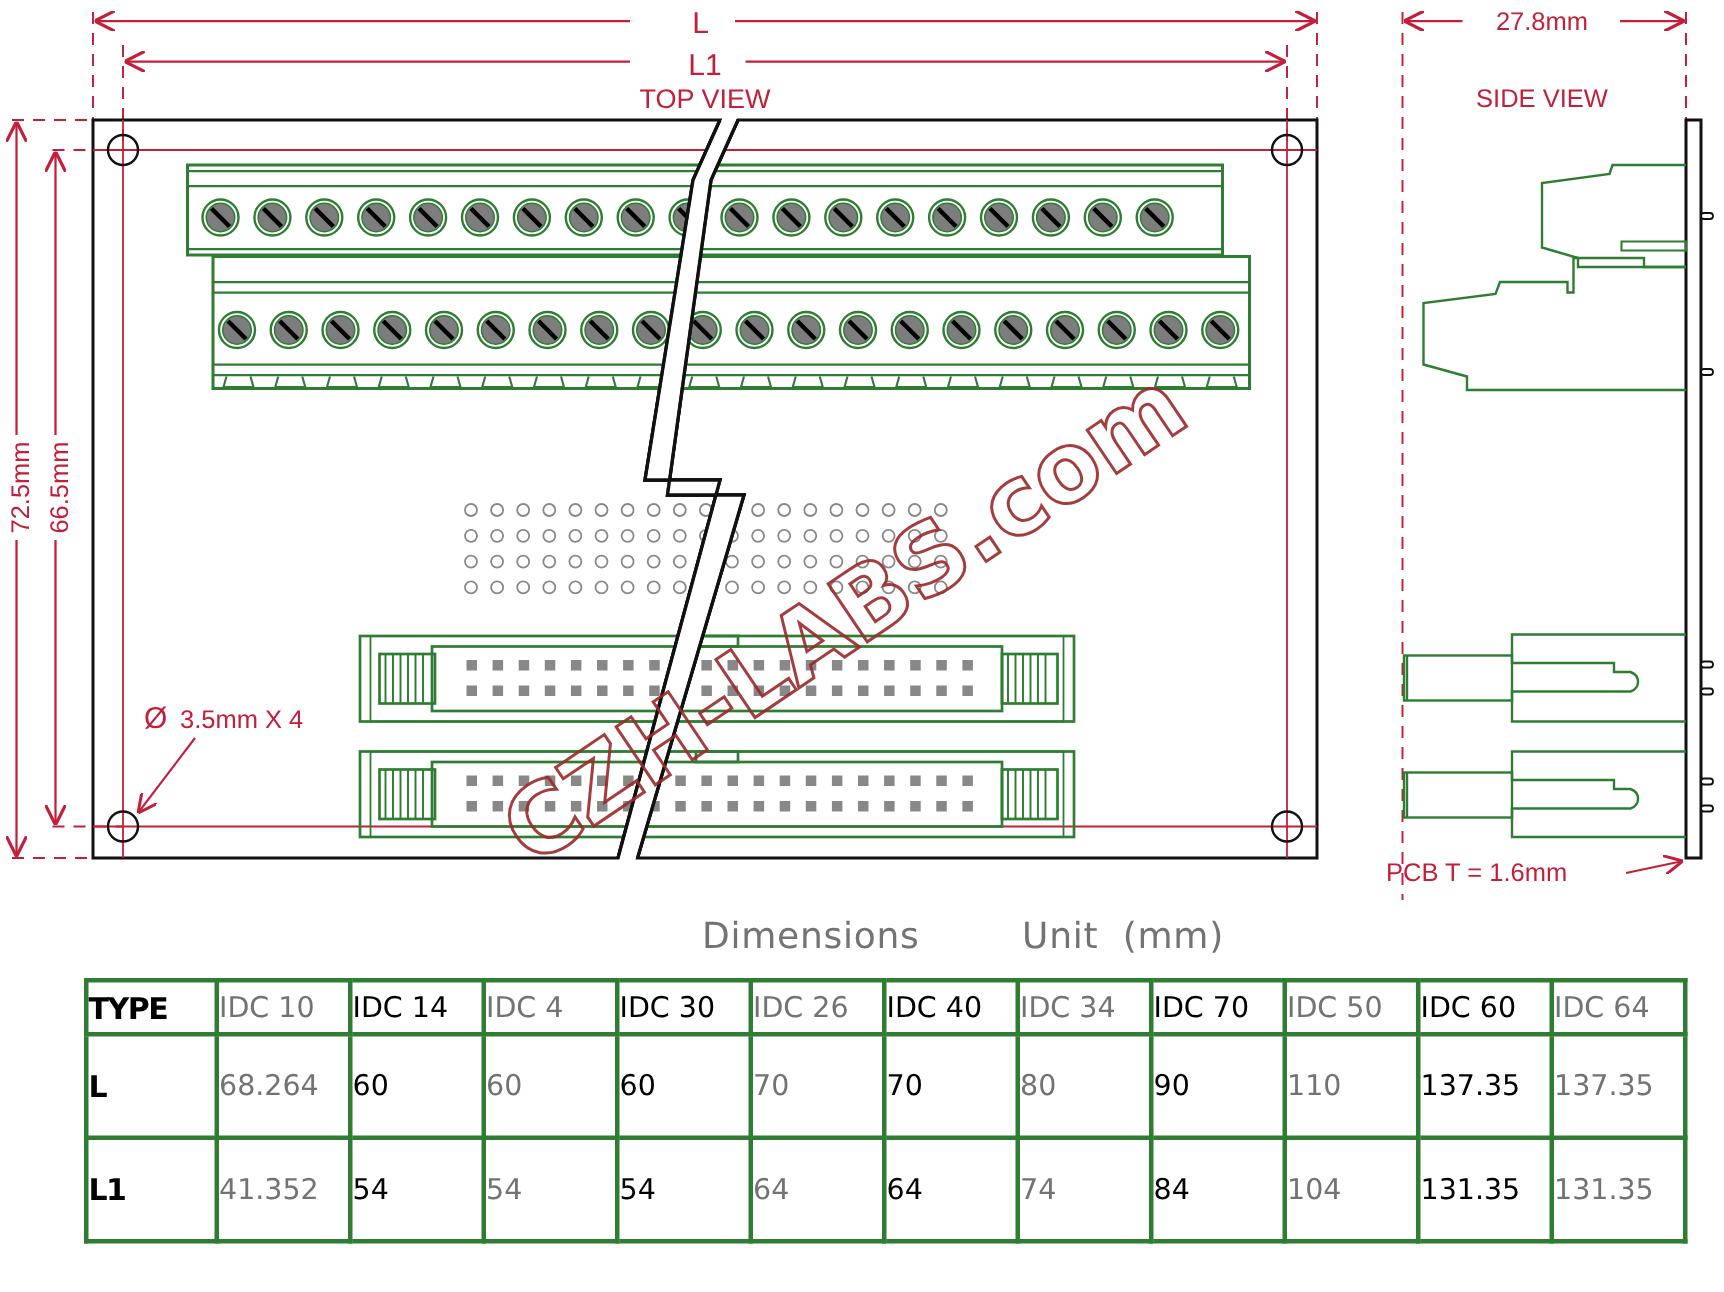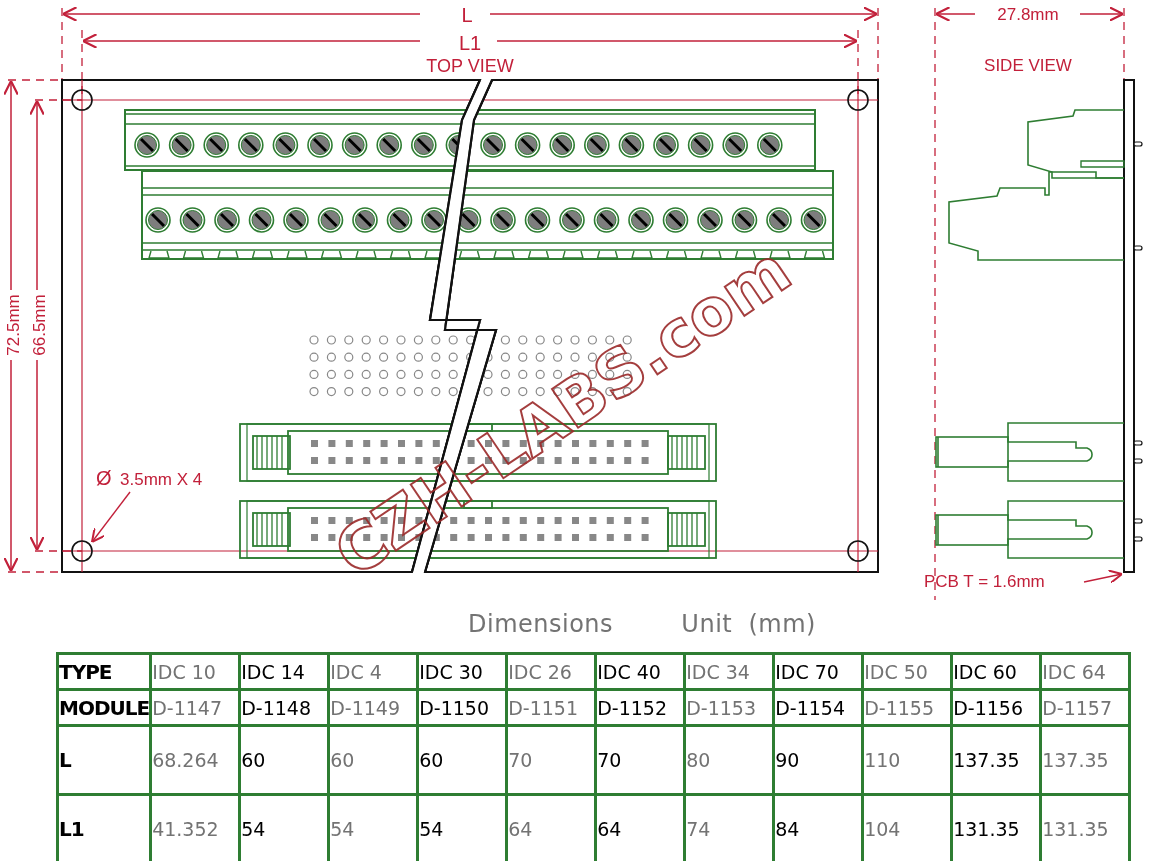--- a/index.html
+++ b/index.html
@@ -575,34 +575,20 @@
         <td class="val red">IDC 4</td>
         <td class="val blk">IDC 30</td>
         <td class="val red">IDC 26</td>
         <td class="val blk">IDC 40</td>
         <td class="val red">IDC 34</td>
         <td class="val blk">IDC 70</td>
         <td class="val red">IDC 50</td>
         <td class="val blk">IDC 60</td>
         <td class="val red">IDC 64</td>
       </tr>
-      <tr class="r-mod">
-        <td class="hdr">MODULE</td>
-        <td class="val red">D-1147</td>
-        <td class="val blk">D-1148</td>
-        <td class="val red">D-1149</td>
-        <td class="val blk">D-1150</td>
-        <td class="val red">D-1151</td>
-        <td class="val blk">D-1152</td>
-        <td class="val red">D-1153</td>
-        <td class="val blk">D-1154</td>
-        <td class="val red">D-1155</td>
-        <td class="val blk">D-1156</td>
-        <td class="val red">D-1157</td>
-      </tr>
       <tr class="r-l">
         <td class="hdr">L</td>
         <td class="val red">68.264</td>
         <td class="val blk">60</td>
         <td class="val red">60</td>
         <td class="val blk">60</td>
         <td class="val red">70</td>
         <td class="val blk">70</td>
         <td class="val red">80</td>
         <td class="val blk">90</td>

